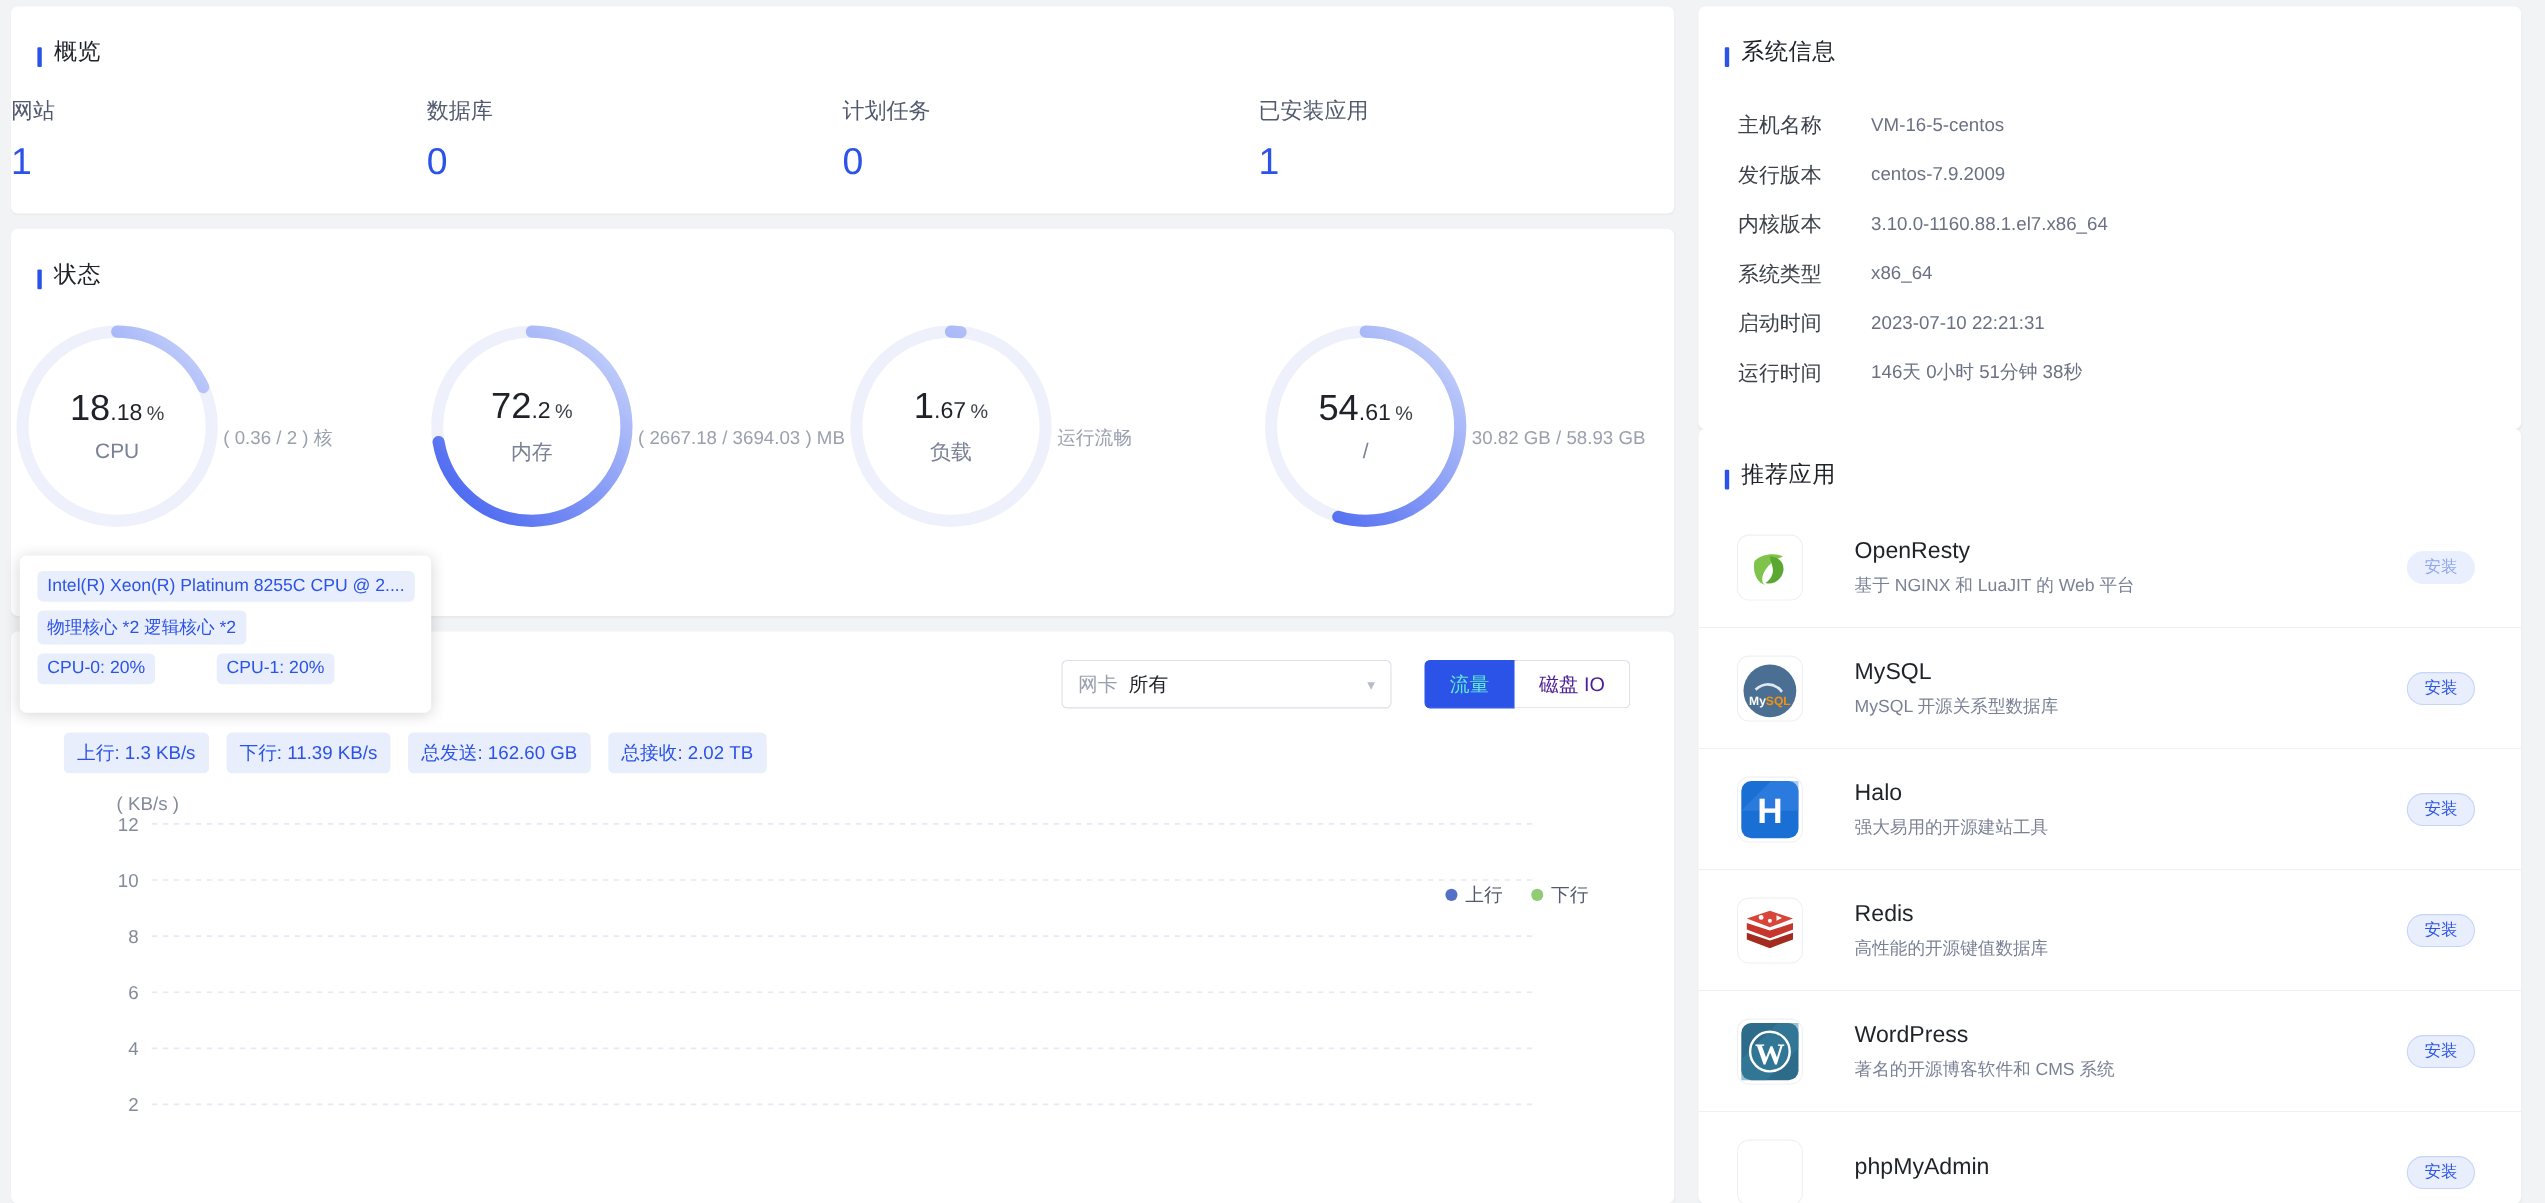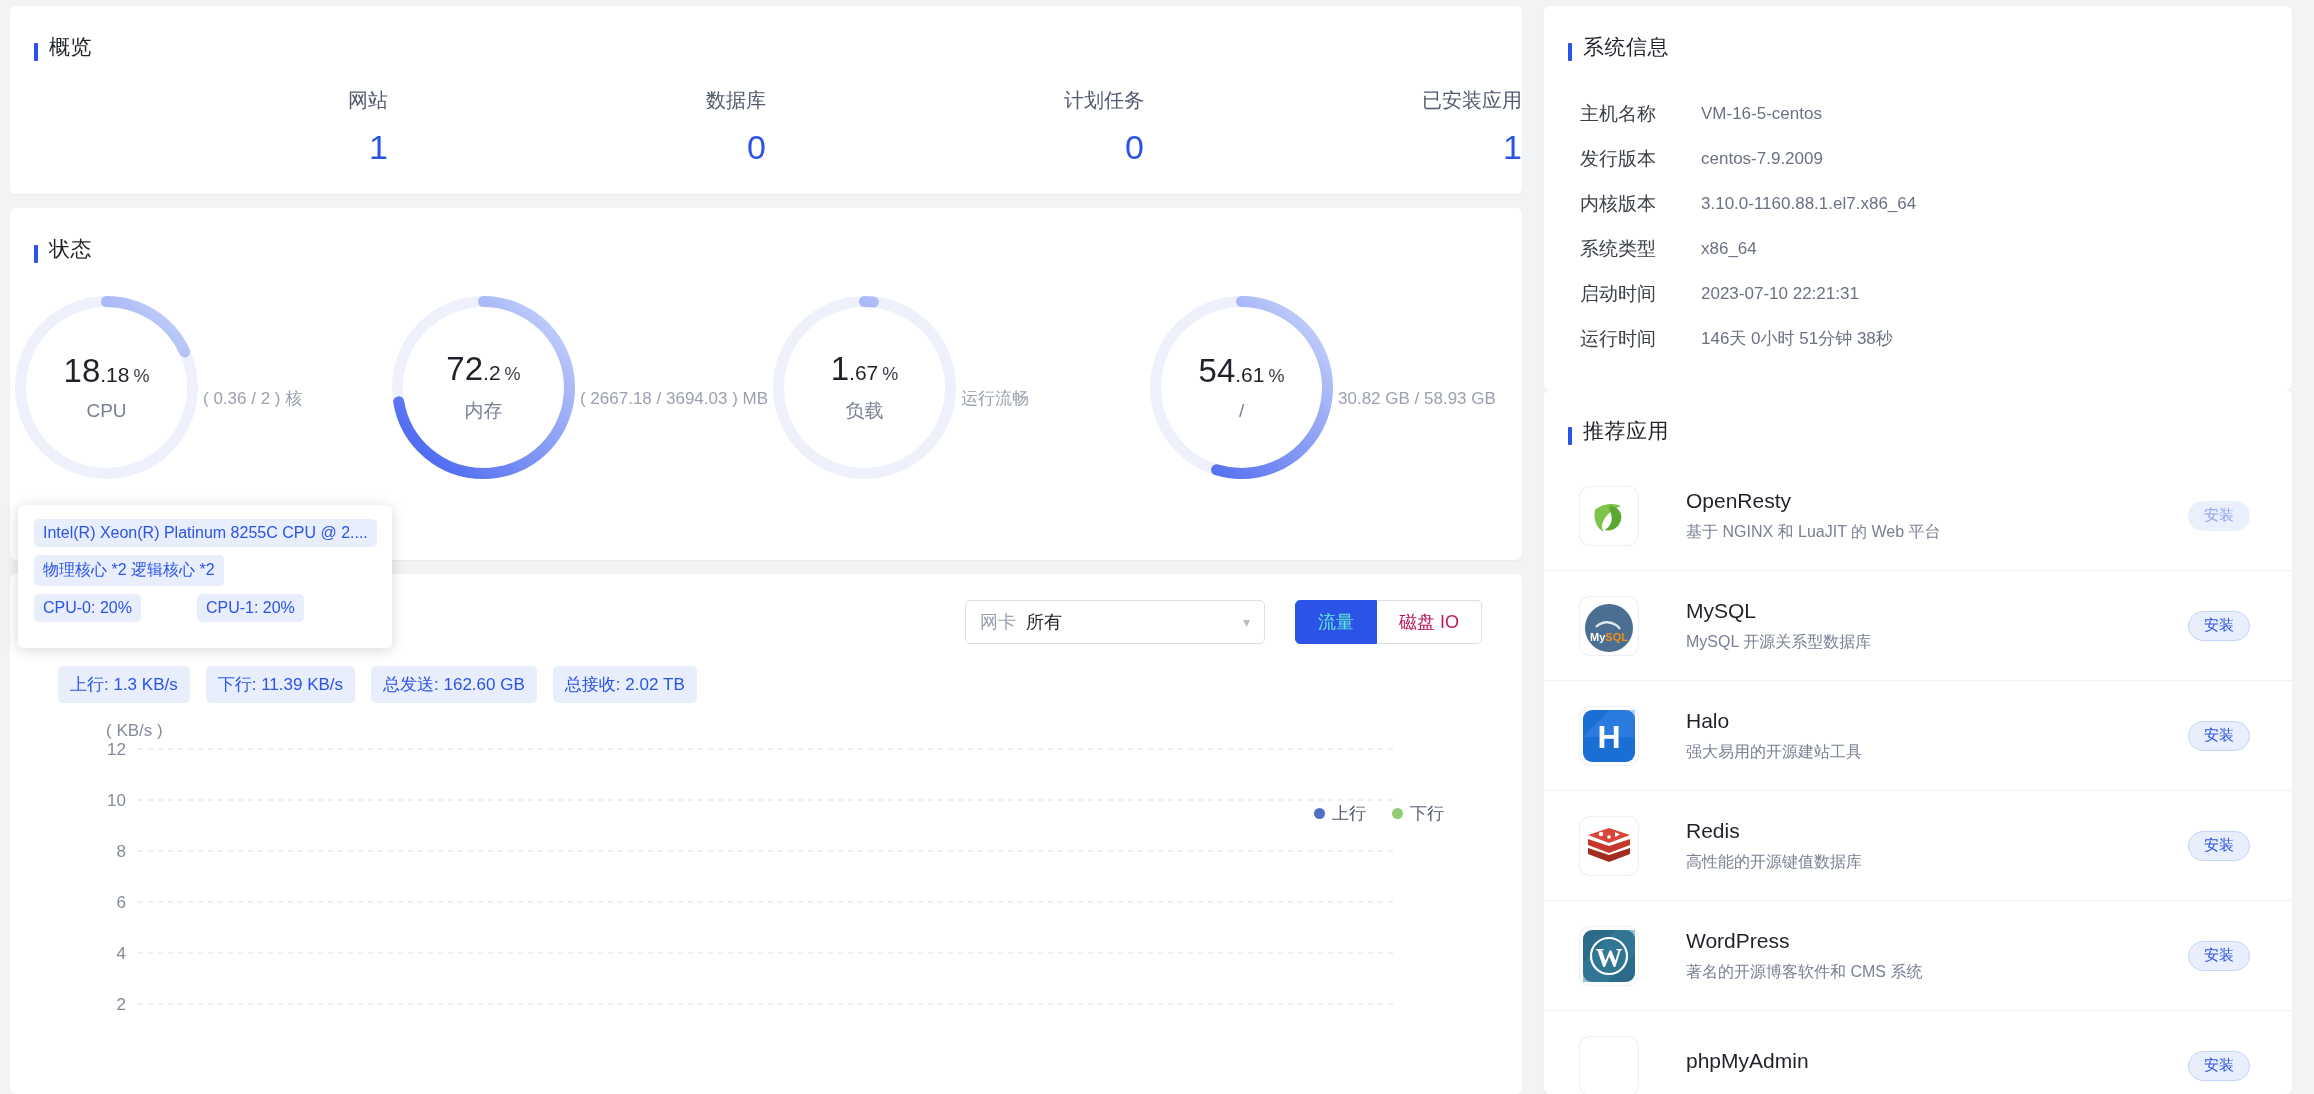--- a/index.html
+++ b/index.html
@@ -38,21 +38,21 @@
     width: 4px; height: 18px; background: #2b53e8; border-radius: 1px;
   }
   .sec-label { font-size: 21px; color: #1f2329; letter-spacing: .5px; }
 
   
   .overview-card { height: 190px; }
   .ov-row {
     display: flex;
     padding: 26px 0 0 0;
   }
-  .ov-item { flex: 1; text-align: right; }
+  .ov-item { flex: 1; text-align: left; }
   .ov-name { font-size: 20px; color: #515a6e; margin-bottom: 14px; }
   .ov-value { font-size: 34px; color: #2b53e8; font-weight: 400; }
 
   
   .status-card { height: 355px; position: relative; }
   .gauges {
     display: flex;
     padding: 28px 0 0 0;
   }
   .gauge-col { flex: 1; display: flex; align-items: center; }
@@ -107,21 +107,21 @@
     background: #fff;
   }
   .nic-select .ph { color: #9aa0ae; }
   .nic-txt { display: flex; gap: 10px; }
   .chev { color: #b7bcc8; font-size: 14px; }
   .seg { display: flex; margin-left: 30px; }
   .seg-btn {
     height: 44px; padding: 0 22px;
     display: flex; align-items: center; justify-content: center;
     font-size: 18px; border: 1px solid #dcdfe6;
-    background: #fff; color: #be185d;
+    background: #fff; color: #4c1d95;
   }
   .seg-btn:first-child { border-radius: 5px 0 0 5px; }
   .seg-btn:last-child { border-radius: 0 5px 5px 0; border-left: none; }
   .seg-btn.active { background: #2b53e8; border-color: #2b53e8; color: #5eead4; }
 
   .stat-tags { display: flex; gap: 16px; padding: 22px 0 0 48px; }
   .stat-tags .tag { margin: 0; font-size: 17px; padding: 7px 12px; }
 
   .legend {
     position: absolute; right: 78px; top: 228px;

